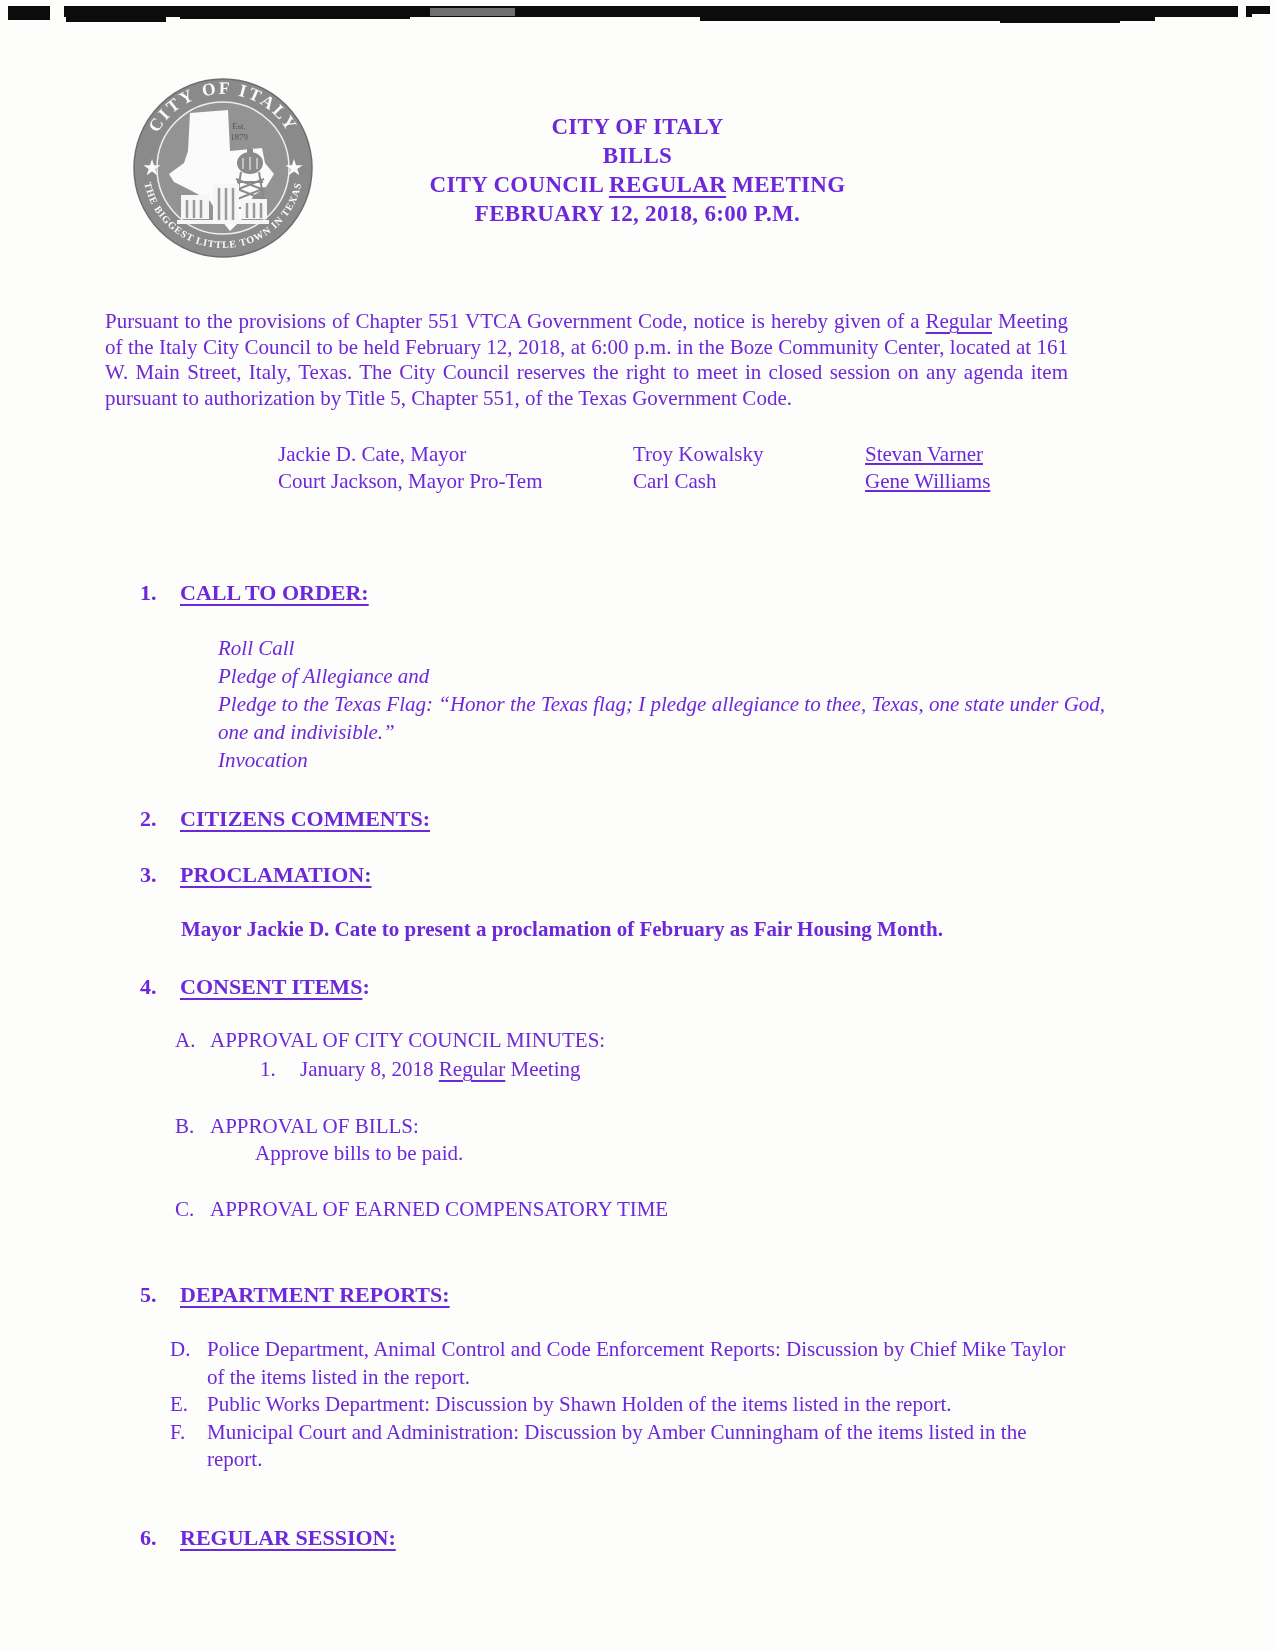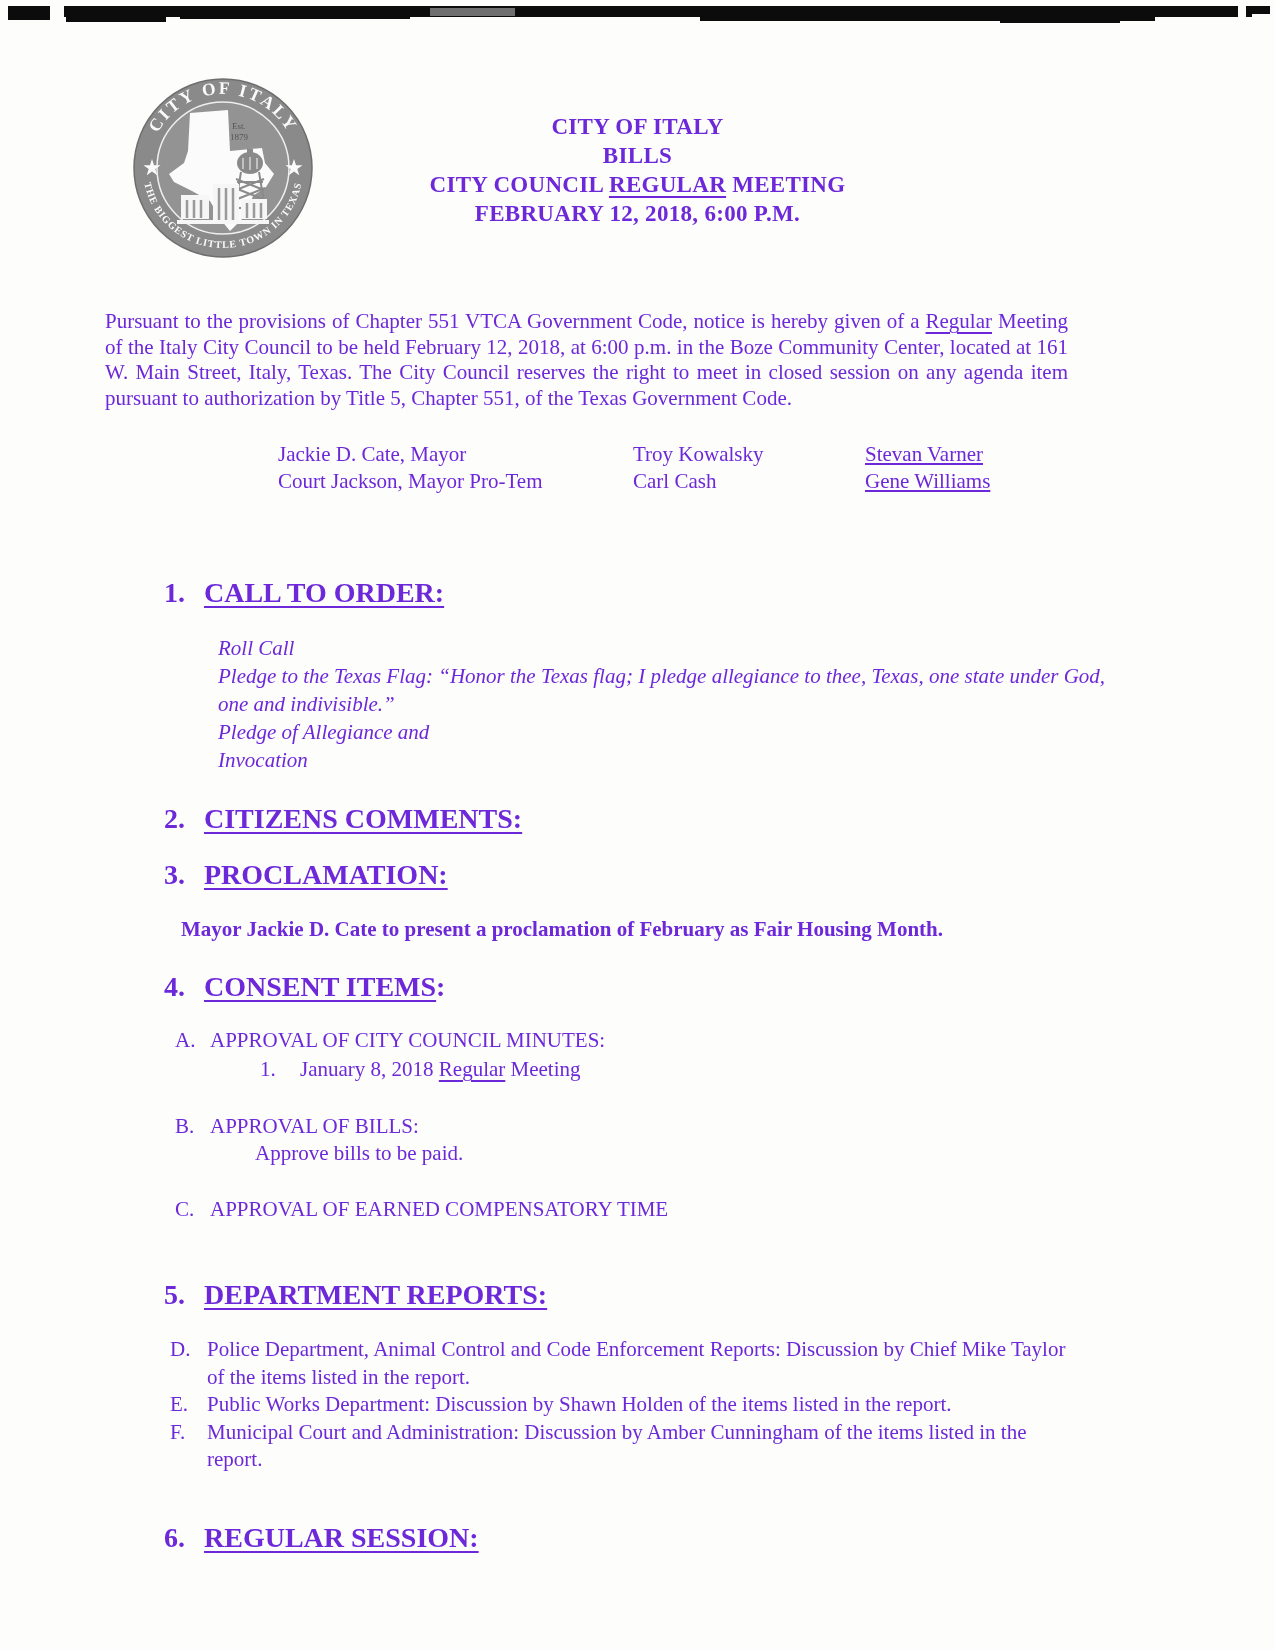--- a/index.html
+++ b/index.html
@@ -27,21 +27,21 @@
   .notice{
     position:absolute;left:105px;top:309px;width:963px;
     font-size:21px;line-height:25.5px;text-align:justify;margin:0;
   }
   
   .council-col{position:absolute;top:441px;font-size:21px;line-height:27px;white-space:nowrap;}
   .col1{left:250px;margin-left:28px;} .col2{left:633px;} .col3{left:865px;text-decoration:underline;}
   
   .sec{
     position:absolute;left:140px;
-    font-size:28px;font-weight:bold;line-height:26px;white-space:nowrap;margin-left:24px;
+    font-size:22px;font-weight:bold;line-height:26px;white-space:nowrap;
   }
   .sec .num{display:inline-block;width:40px;font-weight:bold;}
   
   .bodytext{position:absolute;font-size:21px;line-height:26px;}
   .s1content{left:218px;top:634px;width:900px;line-height:28px;font-style:italic;}
   .s3body{left:181px;top:916px;white-space:nowrap;font-weight:bold;}
   .s4a{left:175px;top:1027px;}
   .s4a1{left:260px;top:1056px;}
   .s4a1 .subnum{display:inline-block;width:40px;}
   .s4b{left:175px;top:1113px;}
@@ -137,22 +137,22 @@
   <div class="council-col col3">
     <div>Stevan Varner</div>
     <div>Gene Williams</div>
   </div>
 
   <div class="sec" style="top:580px">
     <span class="num">1.</span><span class="u">CALL TO ORDER:</span>
   </div>
   <div class="bodytext s1content">
     <div>Roll Call</div>
+    <div>Pledge of Allegiance and</div>
     <div>Pledge to the Texas Flag: “Honor the Texas flag; I pledge allegiance to thee, Texas, one state under God, one and indivisible.”</div>
-    <div>Pledge of Allegiance and</div>
     <div>Invocation</div>
   </div>
 
   <div class="sec" style="top:806px">
     <span class="num">2.</span><span class="u">CITIZENS COMMENTS:</span>
   </div>
 
   <div class="sec" style="top:862px">
     <span class="num">3.</span><span class="u">PROCLAMATION:</span>
   </div>

